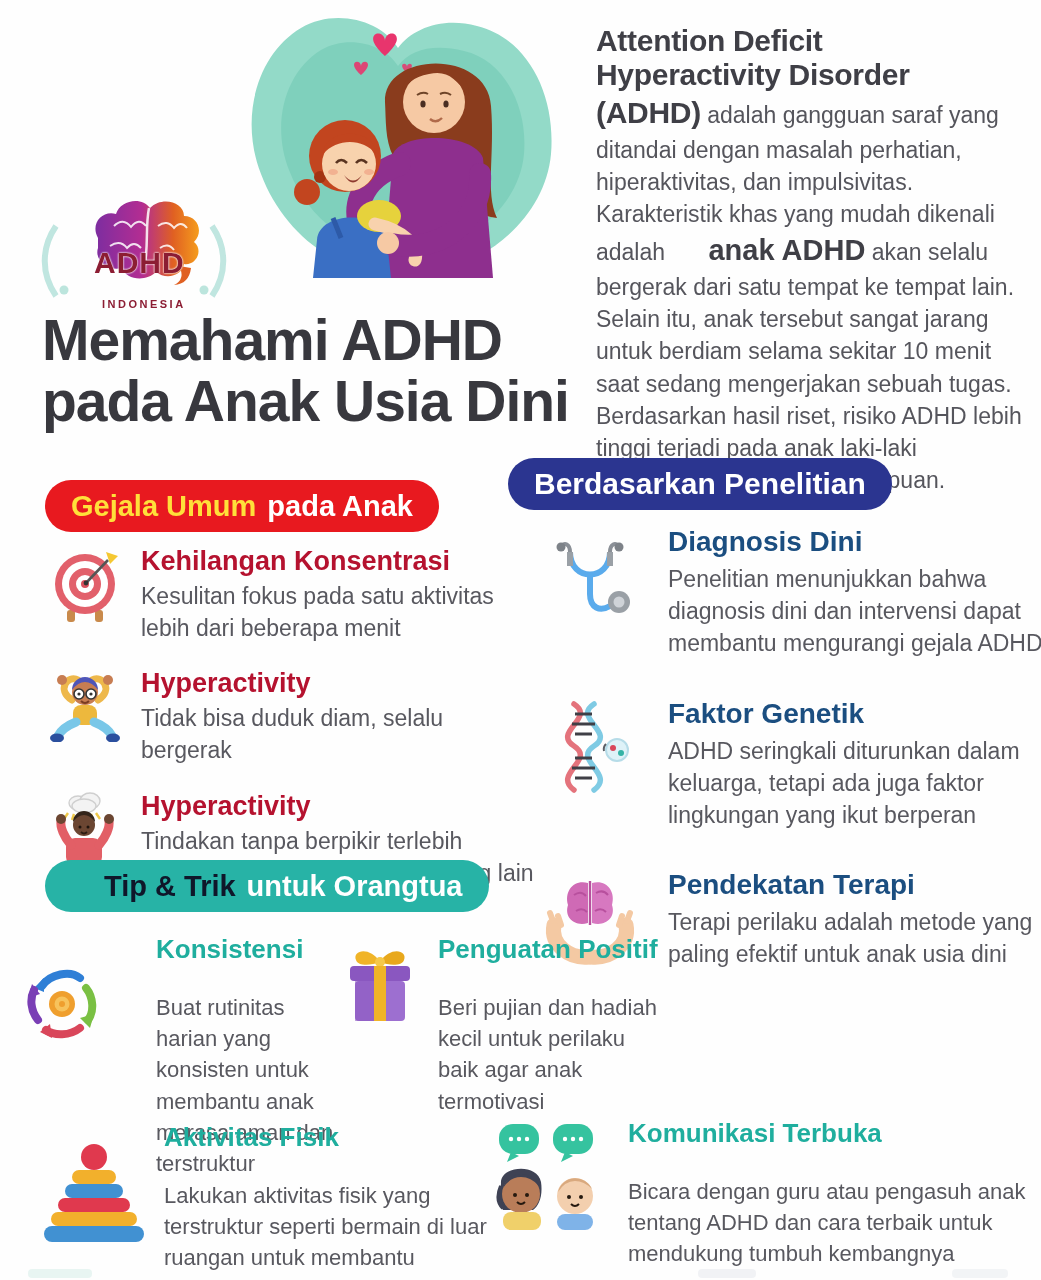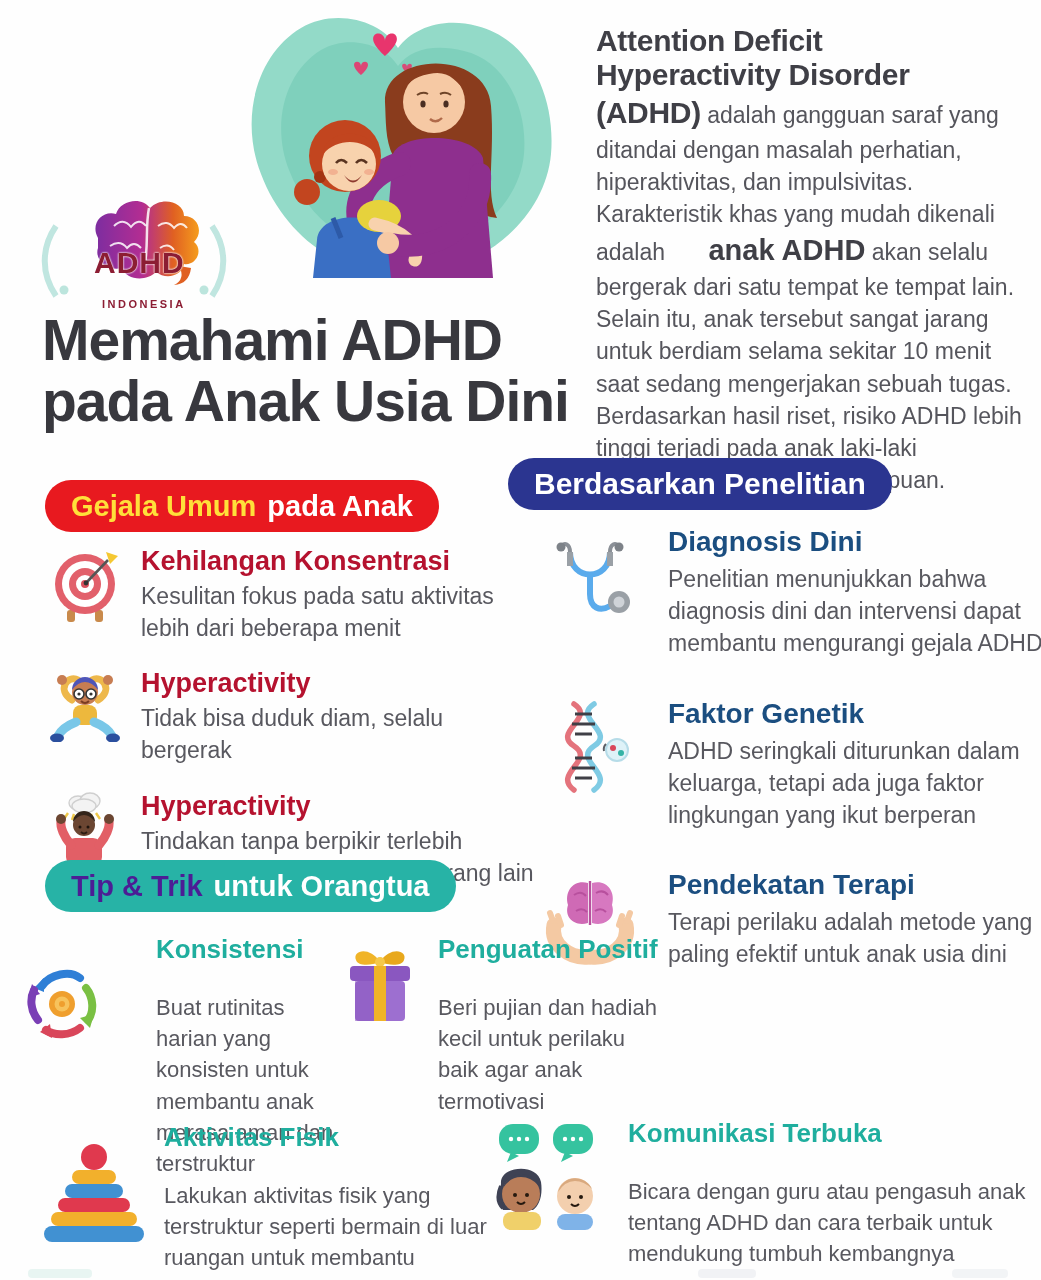--- a/index.html
+++ b/index.html
@@ -46,21 +46,21 @@
   .pill {
     display:inline-flex; align-items:center; gap:11px;
     height:52px; padding:0 26px; border-radius:28px;
     font-size:29px; font-weight:800; white-space:nowrap;
   }
   .pill .hl { color:#ffe03a; }
   .pill .rest { color:#ffffff; }
   .pill-red  { background:#e8191f;align-items:center; }
   .pill-navy { background:#2b3590; font-size:30px; }
   .pill-teal { background:#27b3a6; }
-  .pill-teal .hl { color:#4c1d95; }
+  .pill-teal .hl { color:#0f172a;margin-left:33px; }
 
   .sym-badge  { left:45px; top:480px; }
   .fact-badge { left:508px; top:458px; }
   .tips-badge { left:45px; top:860px; }
 
   
   .row { display:flex; gap:16px; }
   .icon-box { flex:0 0 auto; display:flex; align-items:flex-start; justify-content:center; }
   .item-title { font-weight:800; }
   .item-body { color:#58585f; }

